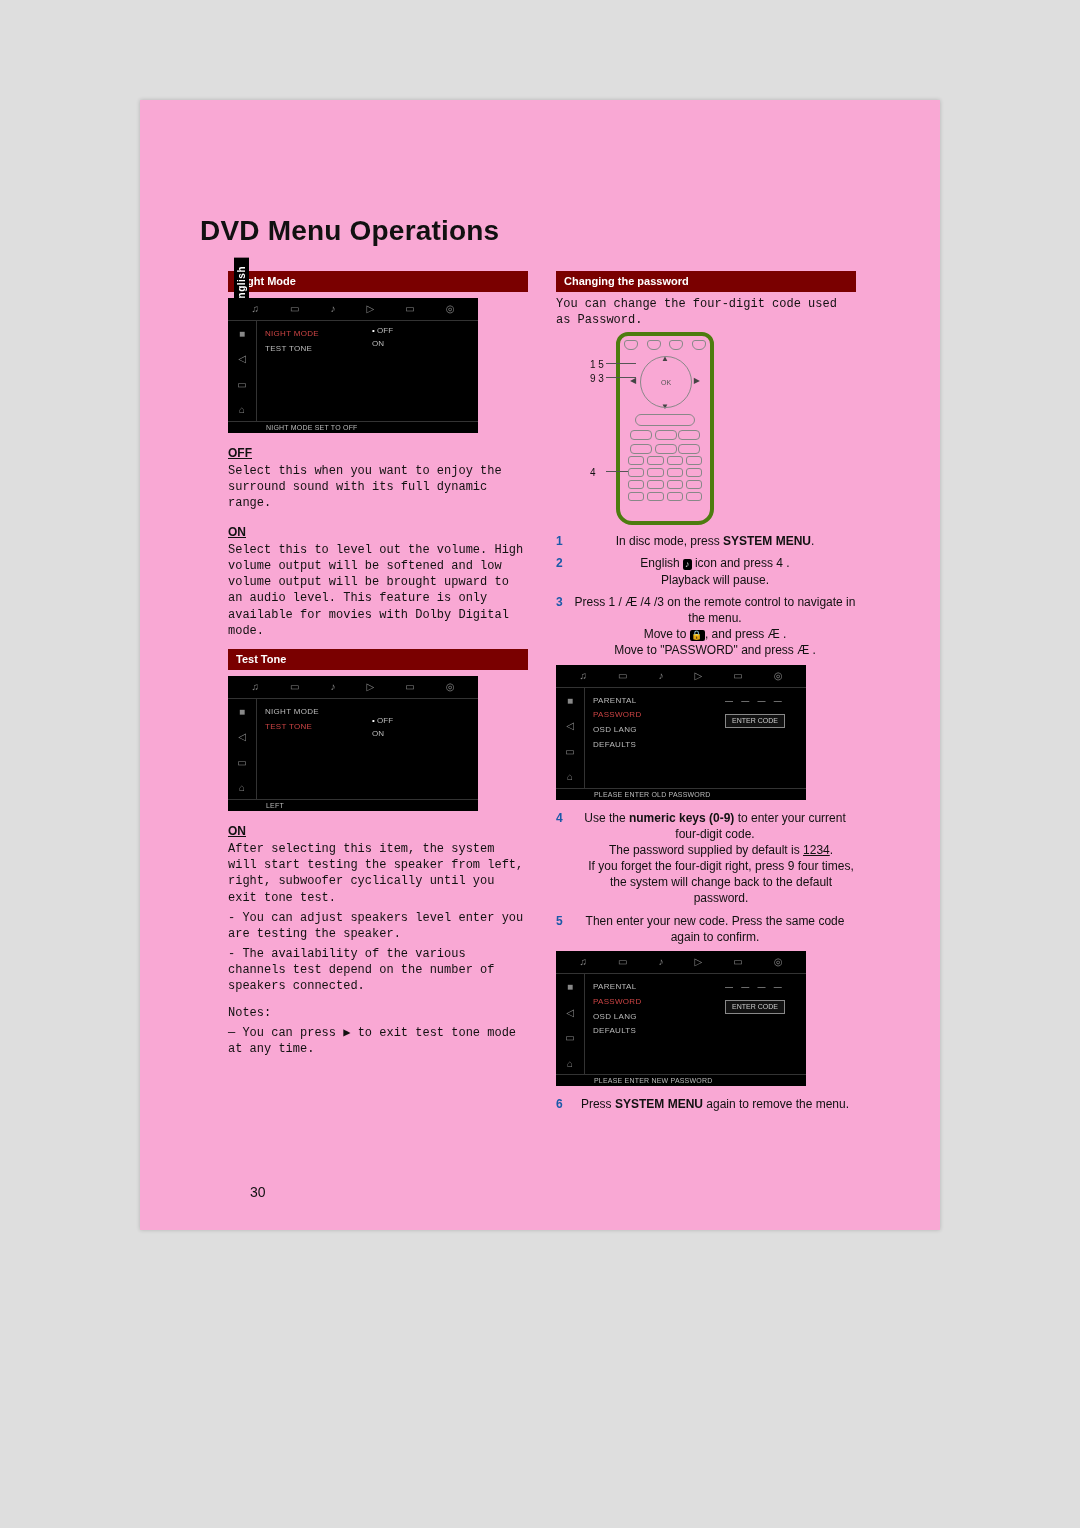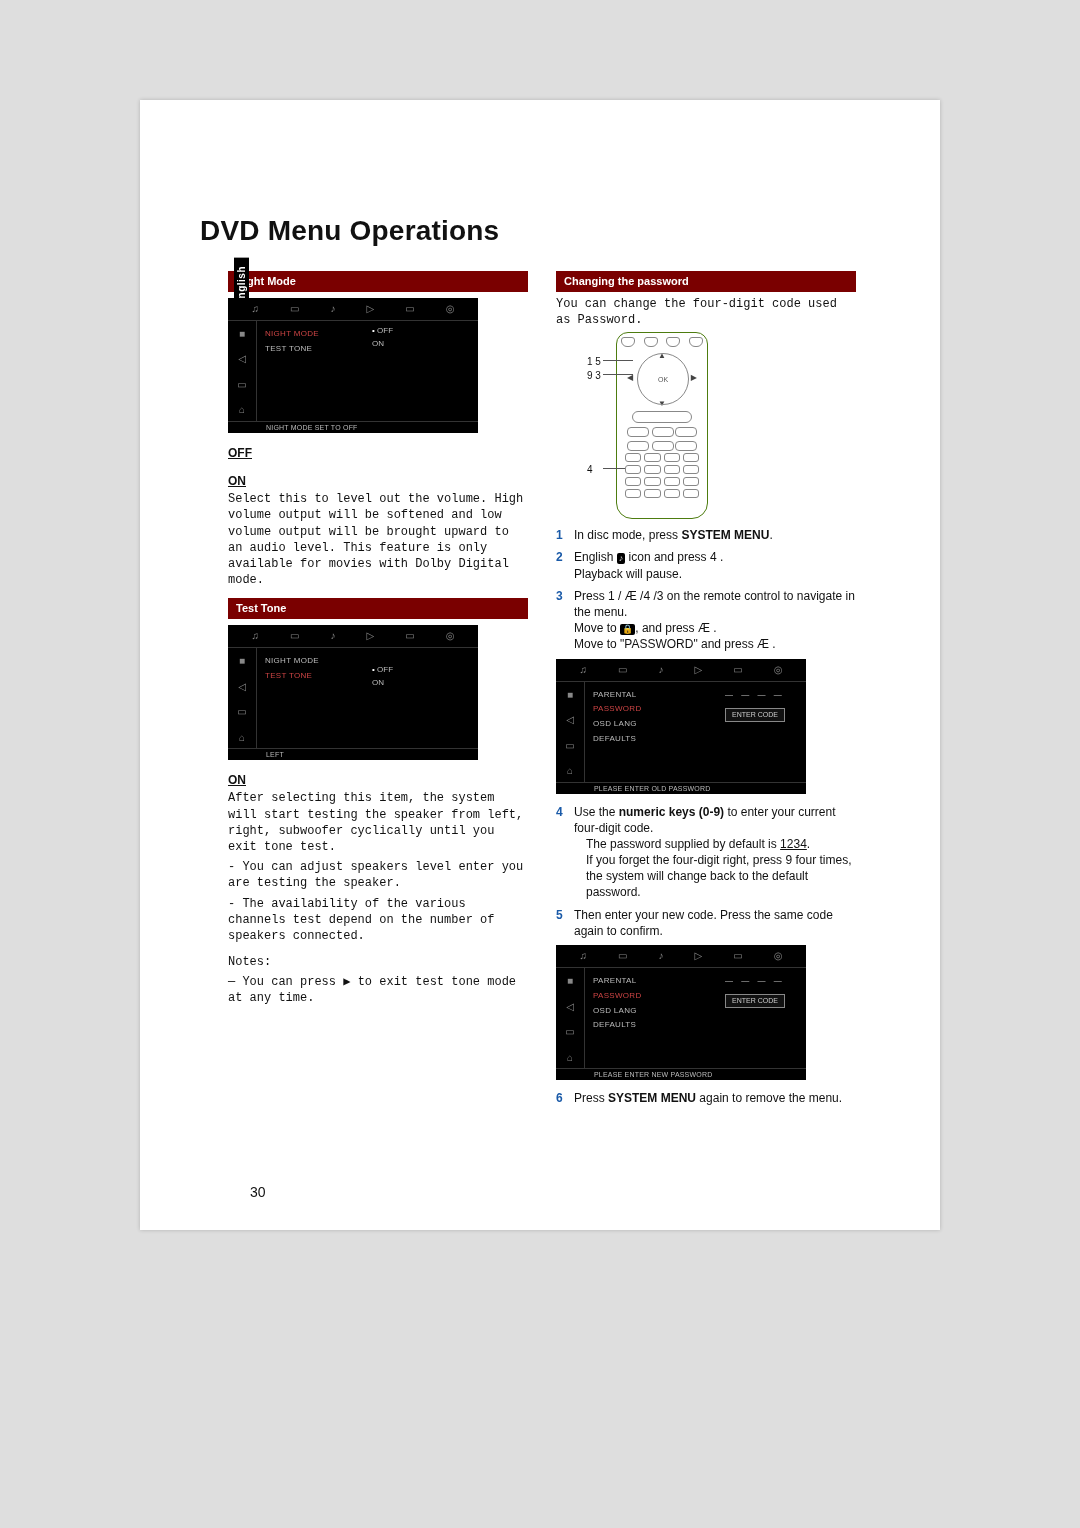--- a/index.html
+++ b/index.html
@@ -5,21 +5,21 @@
   body {
     margin: 0;
     background: #dedede;
     font-family: "Helvetica Neue", Arial, sans-serif;
     color: #111;
     width: 1080px;
     height: 1528px;
     box-sizing: border-box;
   }
   .page {
-    background: #ffffff;
+    background: #f9a8d4;
     width: 800px;
     height: 1130px;
     margin: 100px auto 0 auto;
     position: relative;
     padding: 115px 60px 40px 60px;
     box-sizing: border-box;
     box-shadow: 0 0 4px rgba(0,0,0,.2);
   }
   h1 {
     font-size: 28px;
@@ -103,21 +103,21 @@
     position:absolute; left:140px; top:26px;
     border:1px solid #888; font-size:7px; color:#ccc;
     padding:1px 6px 2px 6px; background:#111;
   }
   .enter-dashes {
     position:absolute; left:140px; top:8px;
     font-size:8px; color:#ccc; letter-spacing:3px;
   }
   .remote {
     width:90px; height:185px; margin:4px 0 8px 60px;
-    border:1px solid #4d7c0f; border-radius:12px 12px 16px 16px;
+    border:4px solid #4d7c0f; border-radius:12px 12px 16px 16px;
     position:relative; font-size:7px; color:#555;
   }
   .remote .row1 { position:absolute; top:4px; left:0; right:0; display:flex; justify-content:space-around; }
   .remote .row1 div { width:12px; height:8px; border:1px solid #888; border-radius:3px 3px 6px 6px; }
   .remote .pad {
     position:absolute; top:20px; left:20px; width:50px; height:50px;
     border:1px solid #888; border-radius:50%;
     display:flex; align-items:center; justify-content:center; font-size:7px;
   }
   .remote .arrows { position:absolute; top:18px; left:0; right:0; text-align:center; font-size:8px; color:#444;}
@@ -131,21 +131,21 @@
   .remote .keys div { height:7px; border:1px solid #888; border-radius:3px; }
   .remote .lbl { position:absolute; left:-30px; font-size:10px; color:#111; }
   .remote .lbl.l1{top:22px}
   .remote .lbl.l2{top:36px}
   .remote .lbl.l4{top:130px}
   .remote .ln { position:absolute; border-top:1px solid #555; }
   .remote .ln.l1{top:27px; left:-14px; width:30px}
   .remote .ln.l2{top:41px; left:-14px; width:30px}
   .remote .ln.l4{top:135px; left:-14px; width:22px}
   ol.steps { list-style:none; padding:0; margin:6px 0 0 0; counter-reset: st; }
-  ol.steps > li { position:relative; padding-left:18px; margin-bottom:6px; }
+  ol.steps > li { position:relative; padding-left:18px; margin-bottom:6px;text-align:center; }
   ol.steps > li::before {
     counter-increment: st;
     content: counter(st);
     position:absolute; left:0; top:0;
     color:#1a5aa8; font-weight:700;
   }
   .iconbox { display:inline-block; background:#000; color:#ccc; font-size:9px; padding:0 2px; border-radius:2px; line-height:1.2;}
   .note-head { margin-top:10px; }
   .pagenum { position:absolute; left:110px; bottom:30px; font-size:14px; }
 </style>
@@ -183,20 +183,21 @@
             <div class="sub-opts">
               <div class="row dot">OFF</div>
               <div class="row">ON</div>
             </div>
           </div>
         </div>
         <div class="status">NIGHT MODE SET TO OFF</div>
       </div>
 
       <div class="subhead">OFF</div>
+      <p>Select this when you want to enjoy the surround sound with its full dynamic range.</p>
 
       <div class="subhead">ON</div>
       <p>Select this to level out the volume. High volume output will be softened and low volume output will be brought upward to an audio level. This feature is only available for movies with Dolby Digital mode.</p>
 
       <div class="section-bar" style="margin-top:10px">Test Tone</div>
 
       <div class="scrn">
         <div class="scrn-top">
           <span>♫</span>
           <span>▭</span>

